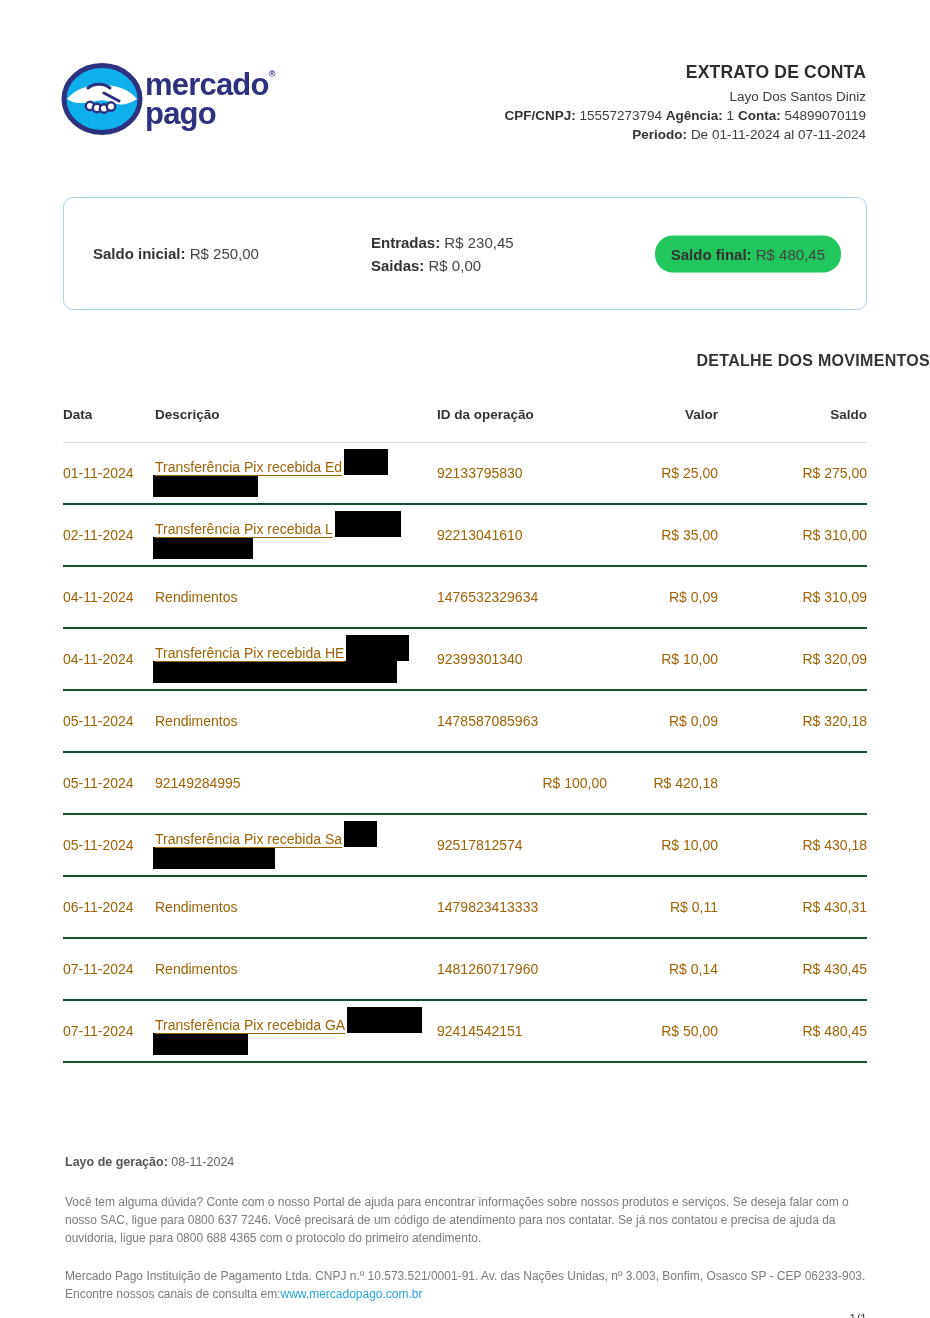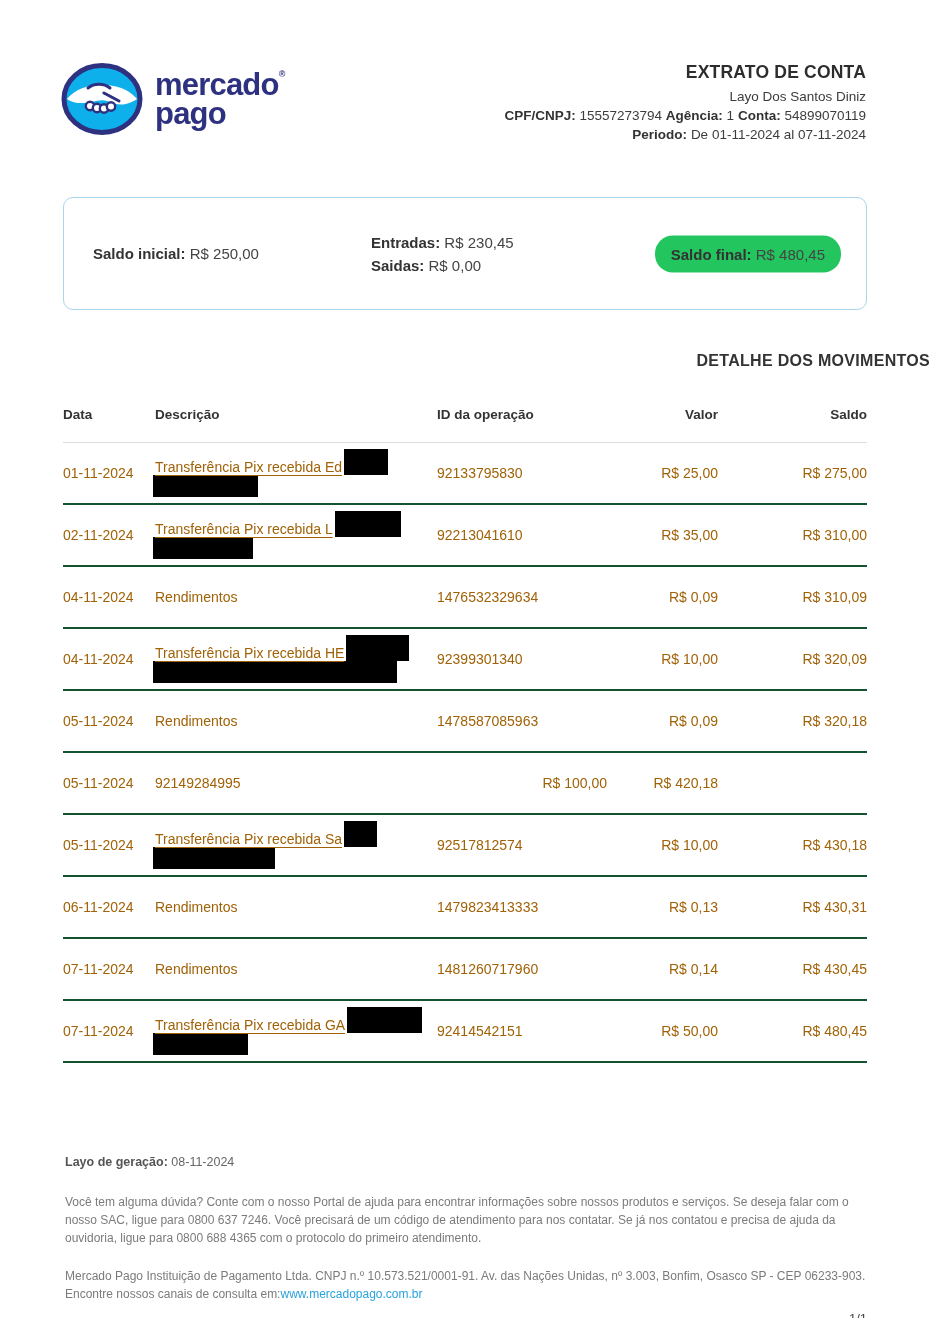--- a/index.html
+++ b/index.html
@@ -5,21 +5,21 @@
   * { box-sizing: border-box; }
   html,body { margin:0; padding:0; background:#ffffff; }
   .page {
     width: 930px; height: 1318px; position: relative; margin: 0 auto;
     background: #ffffff; font-family: "Liberation Sans", sans-serif;
     overflow: hidden; color: #3d3d3d;
   }
 
   
   .header { display:flex; justify-content:space-between; padding:54px 64px 0 60px; }
-  .logo { display:flex; align-items:center; gap:11px; }
+  .logo { display:flex; align-items:center; gap:1px; }
   .logo svg { width:84px; height:76px; display:block; }
   .wordmark { color:#2e3180; font-weight:700; font-size:31px; line-height:0.95; letter-spacing:-0.8px; }
   .wordmark sup { font-size:9px; font-weight:700; vertical-align:18px; letter-spacing:0; }
 
   .hinfo { text-align:right; padding-top:6px; font-size:13.5px; color:#3c3c3c; line-height:1.42; }
   .htitle { font-size:17.5px; font-weight:700; color:#2d2d2d; letter-spacing:0.2px; margin-bottom:2px; }
   .b { font-weight:700; color:#333333; }
 
   
   .summary {
@@ -234,21 +234,21 @@
     <div class="trow">
       <div class="c-date">06-11-2024</div>
       <div class="c-desc">
         <div class="desc-l1">
           <span class="desc-text">Rendimentos</span>
 
         </div>
 
       </div>
       <div class="c-id">1479823413333</div>
-      <div class="c-valor">R$ 0,13</div>
+      <div class="c-valor">R$ 0,11</div>
       <div class="c-saldo">R$ 430,31</div>
     </div>
 
     <div class="trow">
       <div class="c-date">07-11-2024</div>
       <div class="c-desc">
         <div class="desc-l1">
           <span class="desc-text">Rendimentos</span>
 
         </div>

